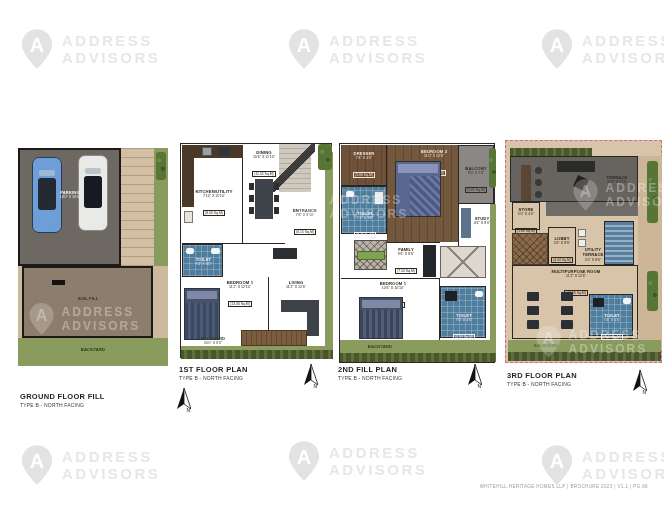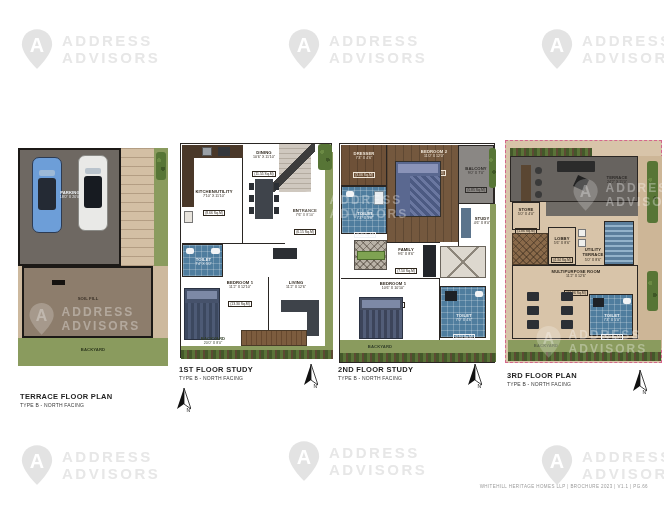--- a/index.html
+++ b/index.html
@@ -442,29 +442,29 @@
         <path d="M18 1 C9 1 2 8 2 17 C2 28 18 43 18 43 C18 43 34 28 34 17 C34 8 27 1 18 1 Z" fill="rgba(255,255,255,.4)"></path>
         <text x="18" y="25" text-anchor="middle" font-size="21" font-weight="bold" fill="rgba(255,255,255,.7)">A</text>
       </svg>
     <div class="wm-text">
         <span>ADDRESS</span>
         <span>ADVISORS</span>
       </div>
   </div>
 
   <div class="ptitle" style="left:20px;top:392px">
-    <span class="t1">TERRACE FLOOR PLAN</span>
+    <span class="t1">GROUND FLOOR FILL</span>
     <span class="t2">TYPE B - NORTH FACING</span>
   </div>
   <div class="ptitle" style="left:179px;top:365px">
-    <span class="t1">1ST FLOOR STUDY</span>
+    <span class="t1">1ST FLOOR PLAN</span>
     <span class="t2">TYPE B - NORTH FACING</span>
   </div>
   <div class="ptitle" style="left:338px;top:365px">
-    <span class="t1">2ND FLOOR STUDY</span>
+    <span class="t1">2ND FILL PLAN</span>
     <span class="t2">TYPE B - NORTH FACING</span>
   </div>
   <div class="ptitle" style="left:507px;top:371px">
     <span class="t1">3RD FLOOR PLAN</span>
     <span class="t2">TYPE B - NORTH FACING</span>
   </div>
 
   <div class="compass" style="left:177px;top:388px">
     <svg width="14" height="24" viewBox="0 0 14 24">
         <path d="M7 0 L0 21 L7 16 Z" fill="#111"></path>

